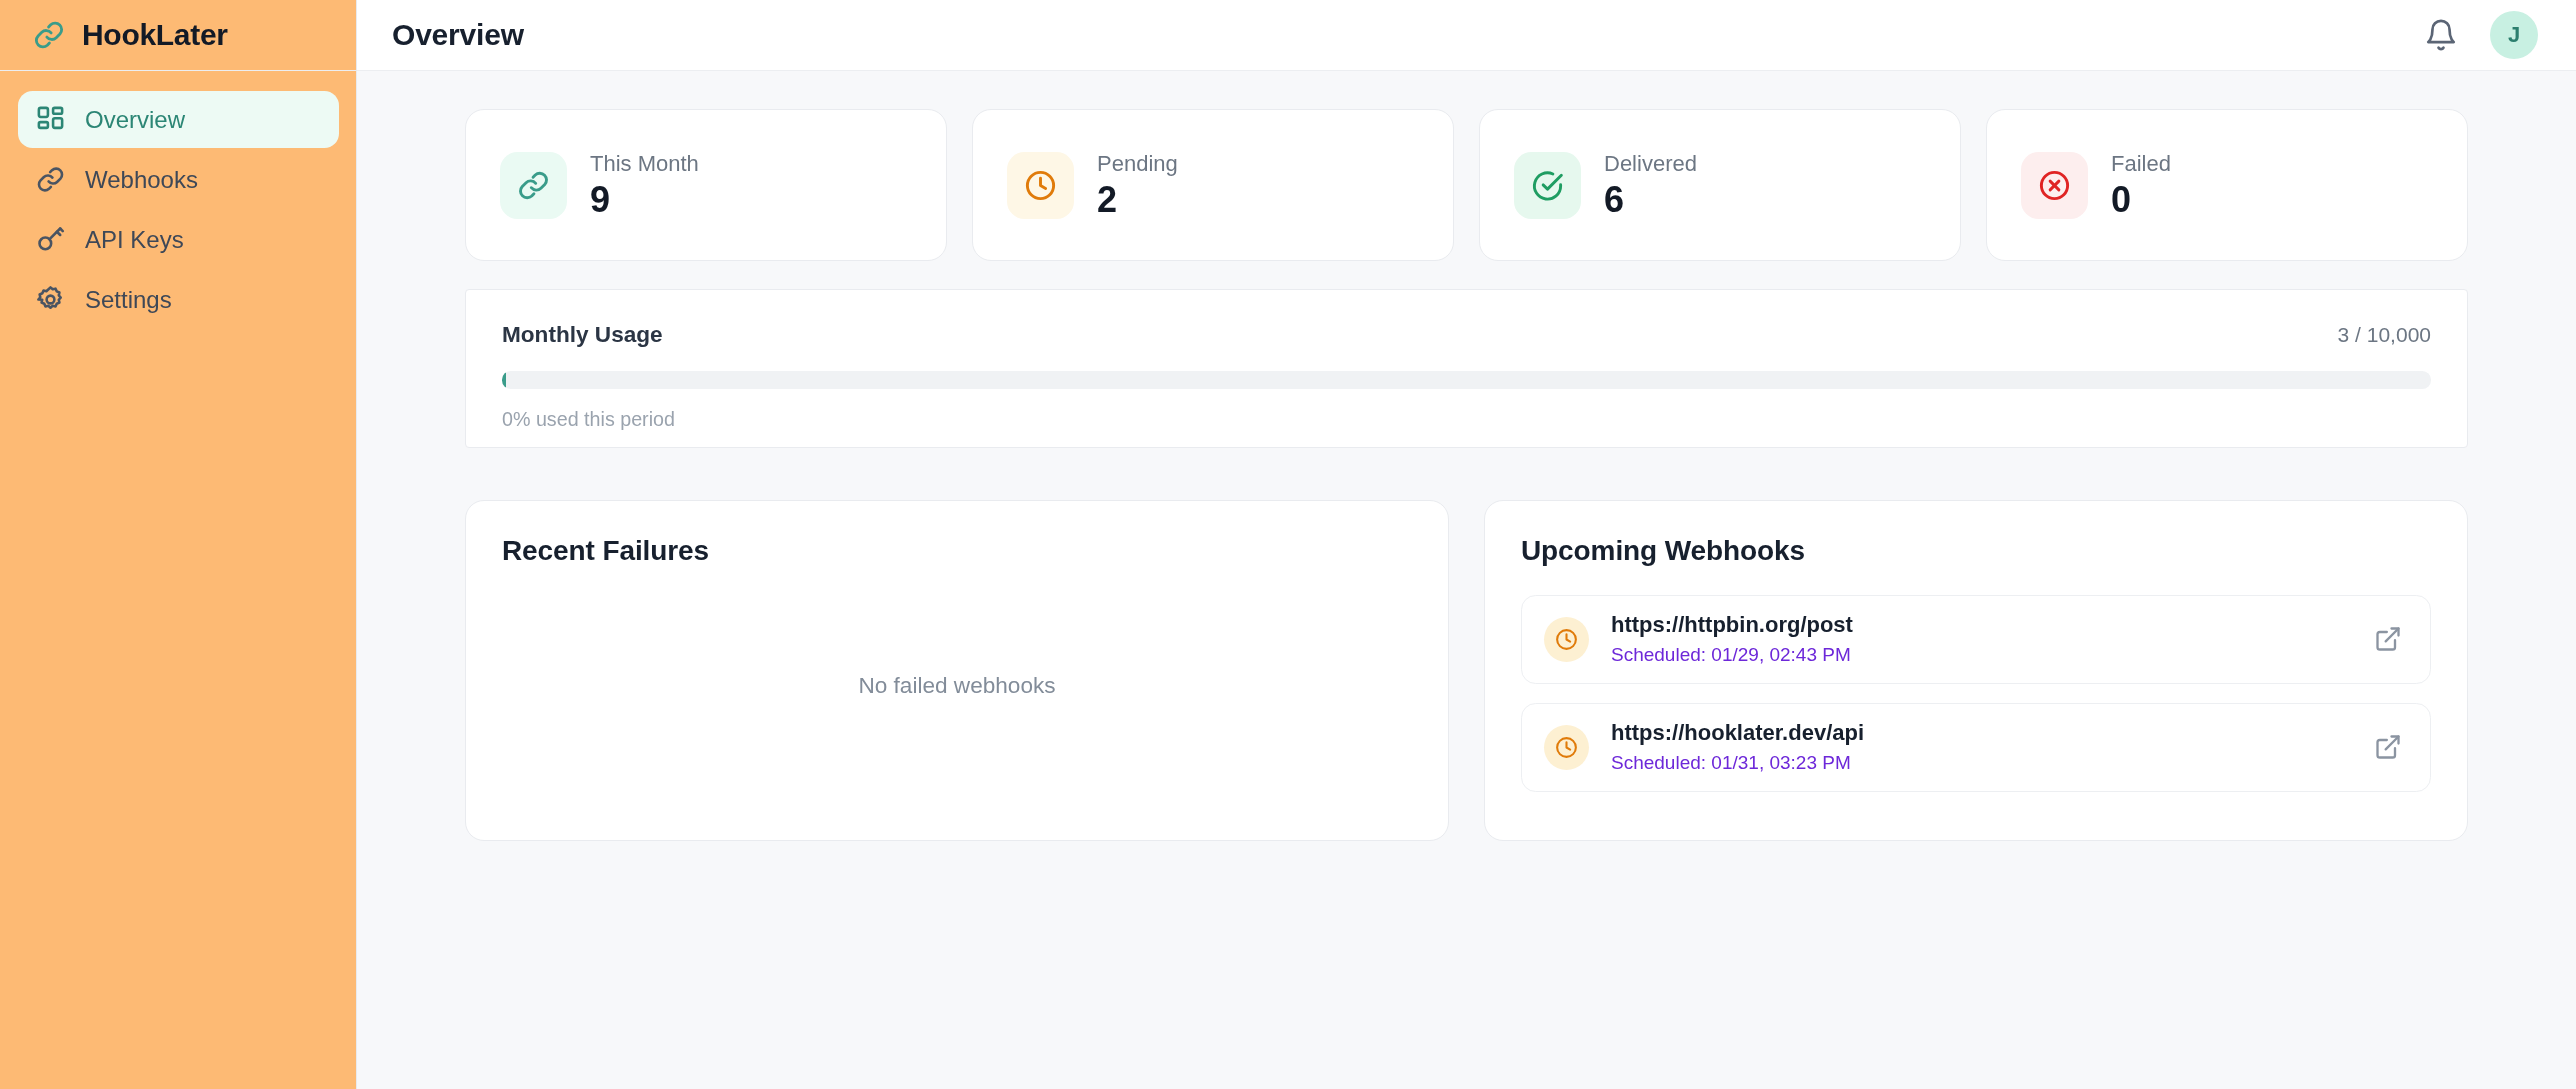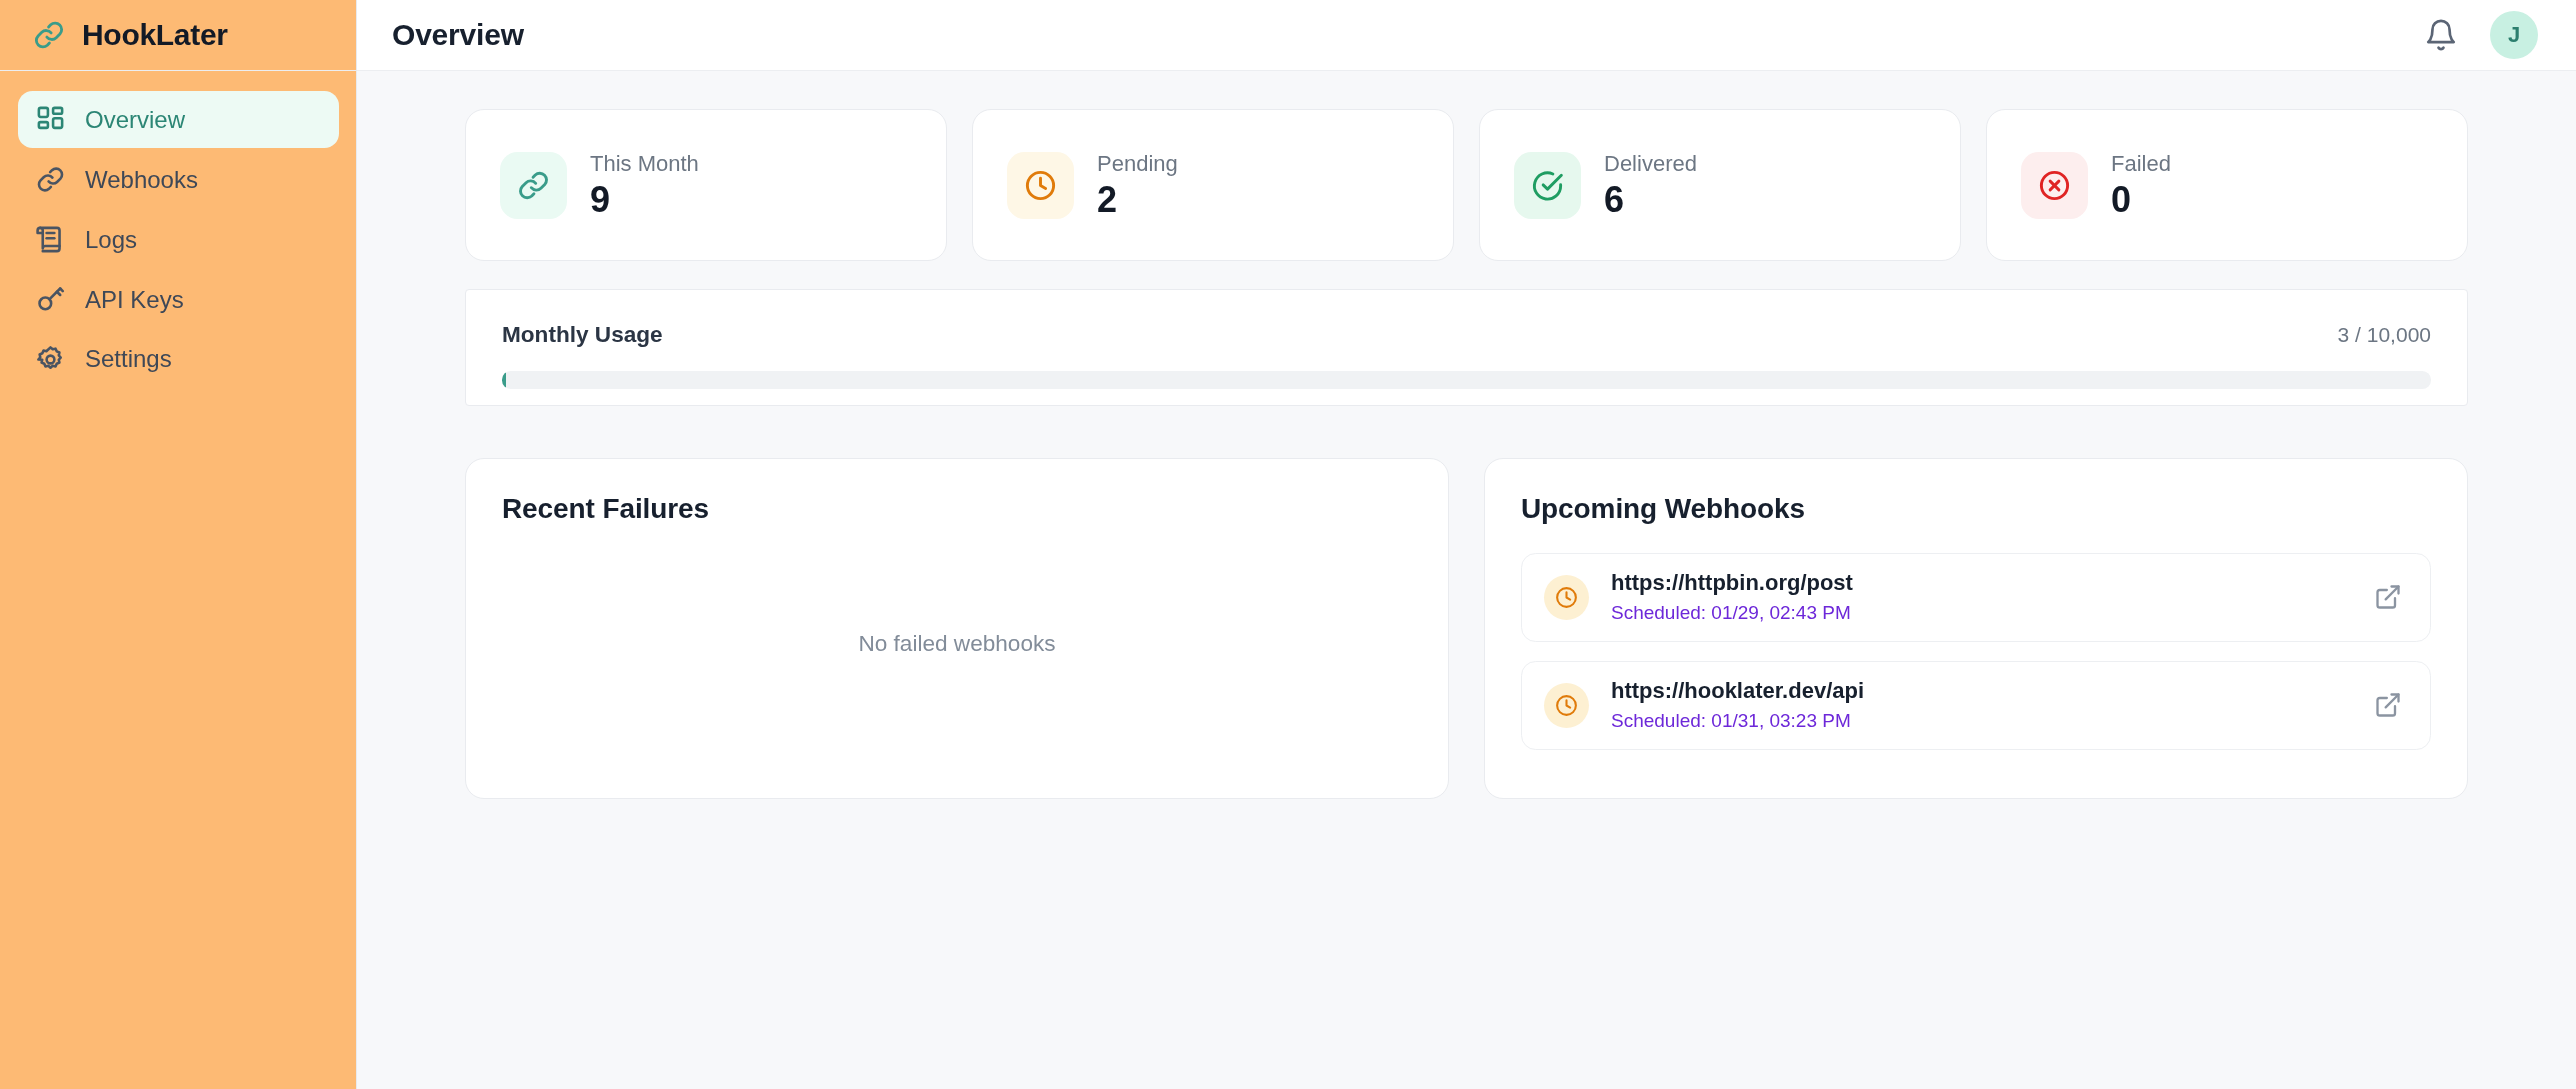--- a/index.html
+++ b/index.html
@@ -214,32 +214,20 @@
       <div class="nav-item">
         <span>
           <svg class="nav-ico" viewBox="0 0 24 24" fill="none" stroke="#4a5462" stroke-width="2" stroke-linecap="round" stroke-linejoin="round">
             <path d="M10.5 13.5a4.5 4.5 0 0 0 6.6.4l2.6-2.6a4.6 4.6 0 0 0-6.5-6.5l-1.5 1.5"></path>
             <path d="M13.5 10.5a4.5 4.5 0 0 0-6.6-.4l-2.6 2.6a4.6 4.6 0 0 0 6.5 6.5l1.5-1.5"></path>
           </svg>
         </span>
         <span class="nav-label">Webhooks</span>
       </div>
 
-      <div class="nav-item">
-        <span>
-          <svg class="nav-ico" viewBox="0 0 24 24" fill="none" stroke="#4a5462" stroke-width="2" stroke-linecap="round" stroke-linejoin="round">
-            <path d="M5 3h12a2 2 0 0 1 2 2v12H8a2 2 0 0 0-2 2V5a2 2 0 0 0-2-2h1z"></path>
-            <path d="M4 3a2 2 0 0 0-2 2v2h4"></path>
-            <path d="M19 17v2a2 2 0 0 1-2 2H6"></path>
-            <line x1="9" y1="7" x2="15" y2="7"></line>
-            <line x1="9" y1="11" x2="15" y2="11"></line>
-          </svg>
-        </span>
-        <span class="nav-label">Logs</span>
-      </div>
 
       <div class="nav-item">
         <span>
           <svg class="nav-ico" viewBox="0 0 24 24" fill="none" stroke="#4a5462" stroke-width="2" stroke-linecap="round" stroke-linejoin="round">
             <circle cx="8" cy="15" r="4.5"></circle>
             <line x1="11.3" y1="11.7" x2="19.5" y2="3.5"></line>
             <line x1="17" y1="6" x2="19.5" y2="8.5"></line>
             <line x1="19.5" y1="3.5" x2="21.5" y2="5.5"></line>
           </svg>
         </span>
@@ -344,20 +332,21 @@
       </div>
 
       <div class="usage-card">
         <div class="usage-head">
           <span class="usage-title">Monthly Usage</span>
           <span class="usage-count">3 / 10,000</span>
         </div>
         <div class="usage-track">
           <div class="usage-fill" id="usage-fill" style="width: 0.2%; background: rgb(58, 156, 138);"></div>
         </div>
+        <div class="usage-note">0% used this period</div>
       </div>
 
       <div class="panels">
 
         <div class="panel">
           <div class="panel-title">Recent Failures</div>
           <div class="empty-wrap">
             <span class="empty-text">No failed webhooks</span>
           </div>
         </div>

